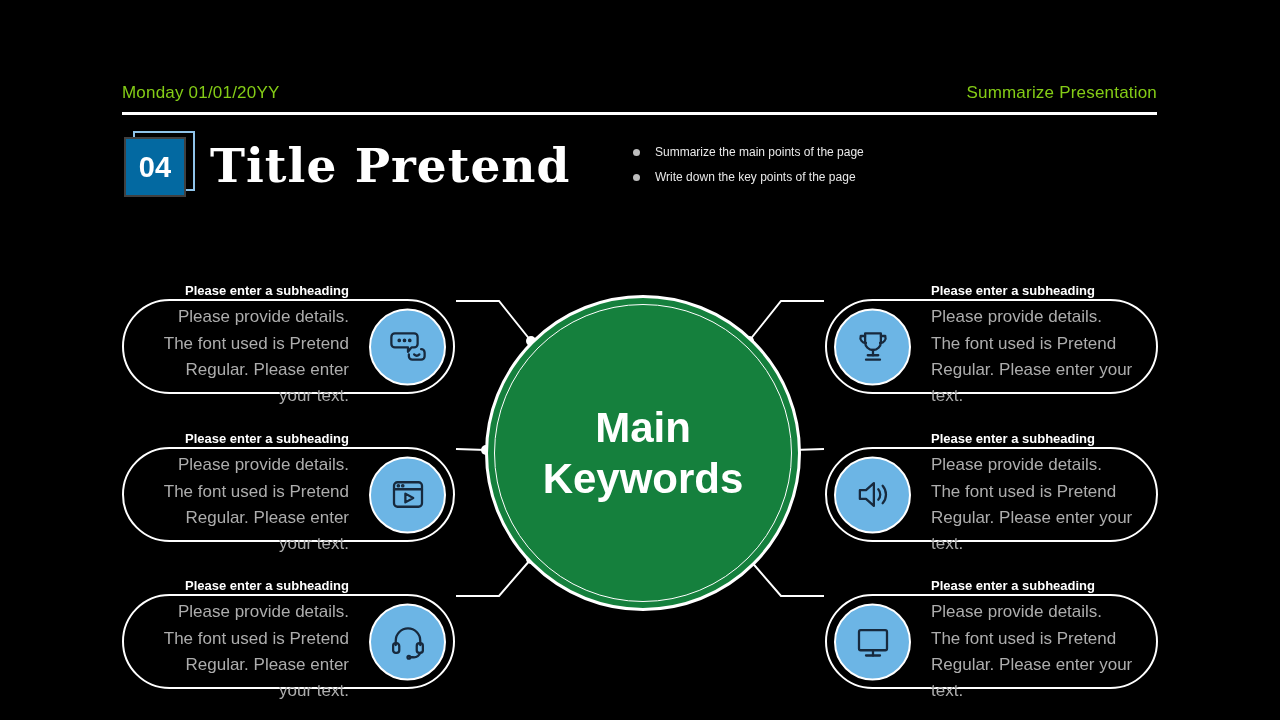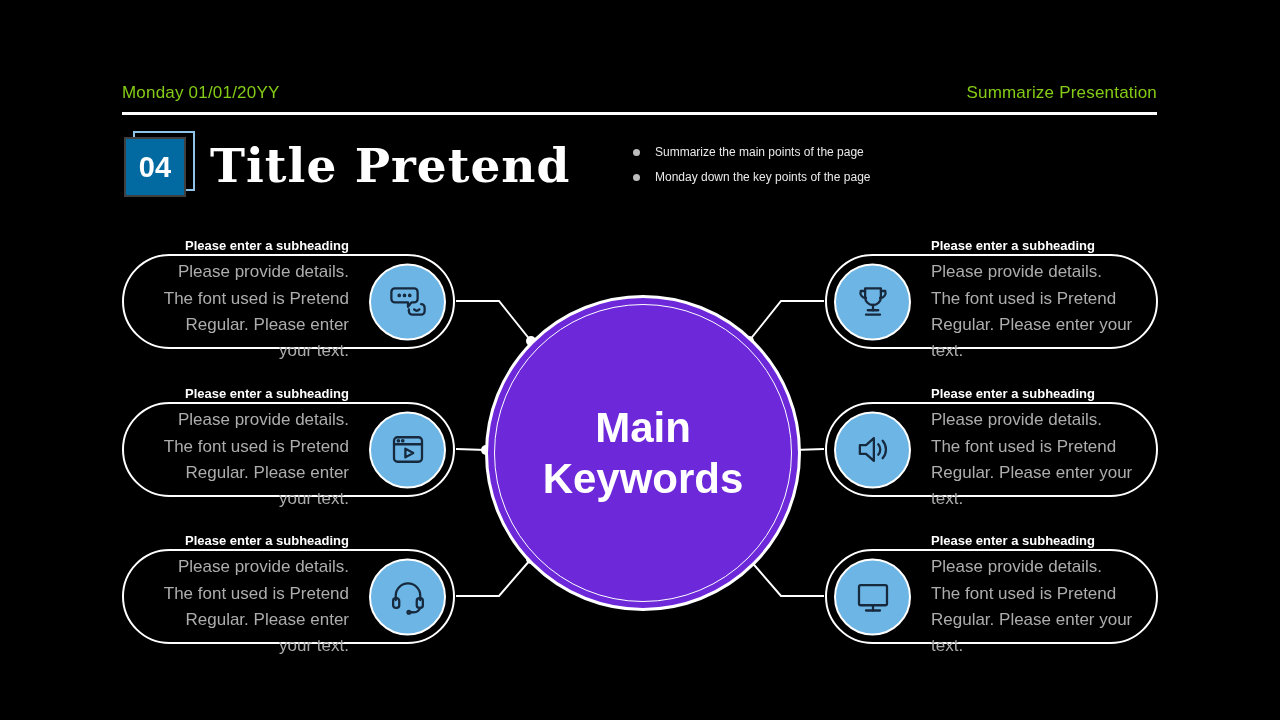--- a/index.html
+++ b/index.html
@@ -36,33 +36,33 @@
   .bullet-row { display:flex; align-items:center; margin-bottom:11px; }
   .bullet-dot { width:7px; height:7px; border-radius:50%; background:#bdbdbd; margin-right:15px; flex:none; }
   .bullet-text { font-size:12px; color:#e9e9e9; }
 
   
   .connectors { position:absolute; left:0; top:0; width:1280px; height:720px; z-index:1; }
 
   
   .center-circle {
     position:absolute; left:485px; top:295px; width:310px; height:310px;
-    border:3px solid #fff; border-radius:50%; background:#6d28d9; z-index:2;
+    border:3px solid #fff; border-radius:50%; background:#15803d; z-index:2;
     display:flex; align-items:center; justify-content:center;
   }
   .center-circle::before {
     content:""; position:absolute; inset:6px; border:1.5px solid #fff; border-radius:50%;
   }
   .center-text { text-align:center; font-size:42px; font-weight:bold; line-height:1.22; }
 
   
   .card {
     position:absolute; width:333px; height:95px; border:2.5px solid #fff;
     border-radius:50px; background:#000; z-index:3; box-sizing:border-box;
-    display:flex; flex-direction:column; justify-content:center;
+    display:flex; flex-direction:column; justify-content:center;margin-top:45px;
   }
   .card.left  { left:122px; padding:0 104px 0 26px; text-align:right; }
   .card.right { left:825px; padding:0 22px 0 104px; text-align:left; }
   .card-heading { font-size:13px; font-weight:bold; color:#fff; margin-bottom:6px; }
   .card-body { font-size:17px; color:#adadad; line-height:1.55; }
 
   .icon-circle {
     position:absolute; top:50%; transform:translateY(-50%);
     width:73px; height:73px; border-radius:50%;
     background:#6cb5e5; border:2px solid #fff;
@@ -88,21 +88,21 @@
     <div class="badge">04</div>
   </div>
   <div class="big-title">Title Pretend</div>
   <div class="bullets">
     <div class="bullet-row">
       <span class="bullet-dot"></span>
       <span class="bullet-text">Summarize the main points of the page</span>
     </div>
     <div class="bullet-row">
       <span class="bullet-dot"></span>
-      <span class="bullet-text">Monday down the key points of the page</span>
+      <span class="bullet-text">Write down the key points of the page</span>
     </div>
   </div>
 
   <svg class="connectors" viewBox="0 0 1280 720">
     <g stroke="#ffffff" stroke-width="2" fill="none">
       <polyline points="456,301 499,301 531,341"></polyline>
       <polyline points="456,449 486,450"></polyline>
       <polyline points="456,596 499,596 531,559"></polyline>
       <polyline points="824,301 781,301 749,341"></polyline>
       <polyline points="824,449 794,450"></polyline>

